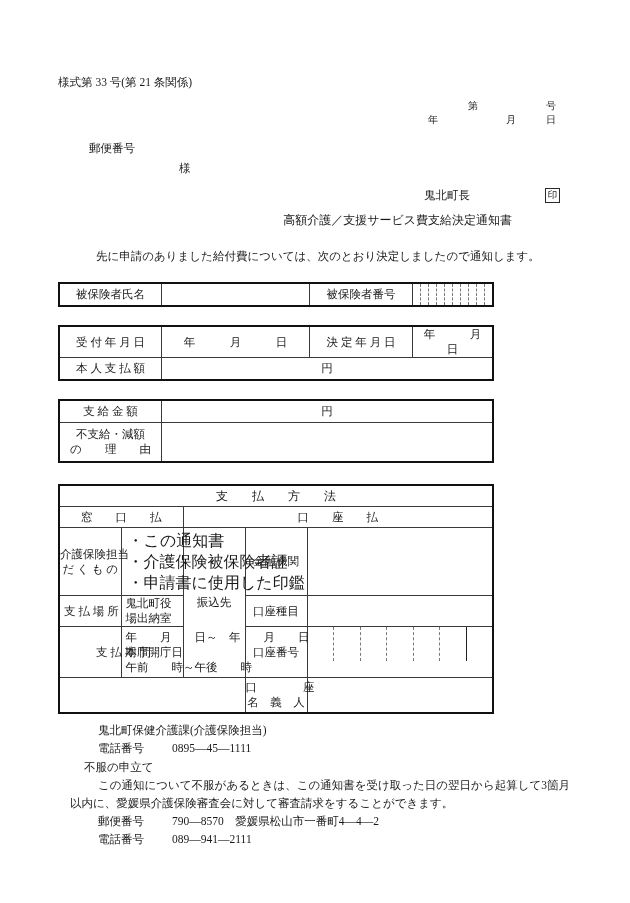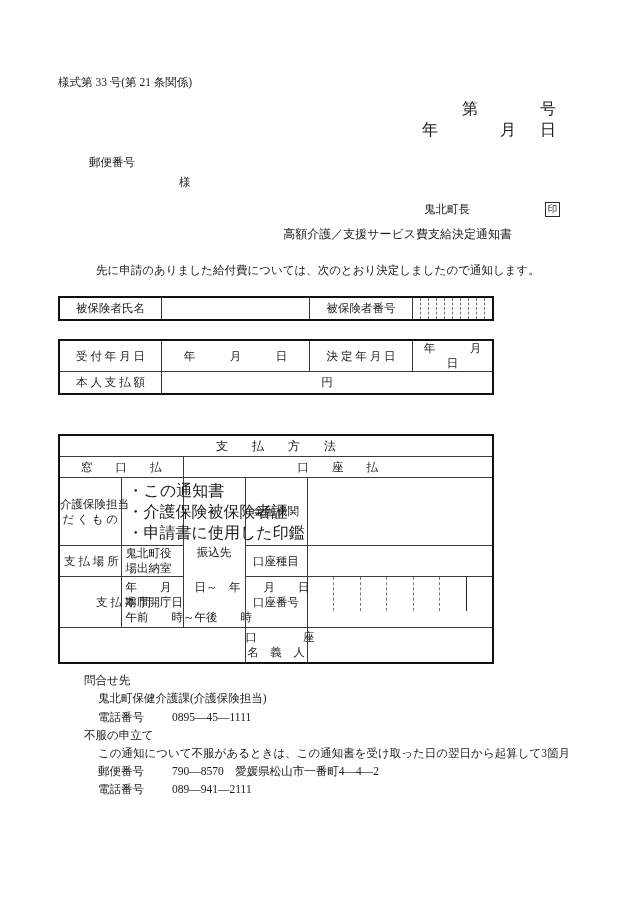--- a/index.html
+++ b/index.html
@@ -5,21 +5,21 @@
   html,body{margin:0;padding:0;background:#8a8a8a;}
   body{font-family:"Liberation Serif","DejaVu Serif",serif;}
   .page{
     position:relative;width:630px;height:903px;background:#ffffff;
     margin:0 auto;overflow:hidden;color:#1a1a1a;
   }
   .sheet{position:absolute;left:58px;top:75px;width:514px;}
 
   
   .formno{font-size:11.5px;}
-  .topright{margin-top:9px;text-align:right;padding-right:16px;font-size:16px;}
+  .topright{margin-top:9px;text-align:right;padding-right:16px;font-size:10px;}
   .topright .ln{display:block;}
   .topright .w1{display:inline-block;width:78px;text-align:left;}
   .postal{margin-top:14px;padding-left:31px;font-size:11.5px;}
   .sama{margin-top:5px;padding-left:121px;font-size:11.5px;}
   .mayorline{margin-top:12px;display:flex;justify-content:flex-end;align-items:center;padding-right:12px;}
   .mayor{font-size:11.5px;}
   .seal{
     display:inline-block;border:1px solid #2a2a2a;font-size:9.5px;
     width:13px;height:13px;line-height:13px;text-align:center;margin-left:75px;
   }
@@ -121,20 +121,35 @@
         <td class="ctr">年　　　月　　　日</td>
       </tr>
       <tr>
         <td class="lbl">本 人 支 払 額</td>
         <td class="ctr" colspan="3">円</td>
       </tr>
     </tbody>
       </table>
 
     <div class="gap"></div>
+    <table class="outer">
+      <tbody>
+          <tr>
+        <td class="lbl" style="width:93px;">支 給 金 額</td>
+        <td class="ctr">円</td>
+      </tr>
+      <tr>
+        <td class="lbl" style="height:38px;padding:0;">
+          <div class="twoline">不支給・減額</div>
+          <div class="twoline">の　　理　　由</div>
+        </td>
+        <td class="blank"></td>
+      </tr>
+    </tbody>
+      </table>
 
     <div class="gap-l"></div>
     <table class="outer pm">
       <tbody>
           <tr>
         <td class="hdr" colspan="7">支　　払　　方　　法</td>
       </tr>
       <tr>
         <td class="sub" colspan="2" style="width:277px;">窓　　口　　払</td>
         <td class="sub" colspan="5">口　　座　　払</td>
@@ -186,24 +201,24 @@
         <td class="lbl" style="height:34px;padding:0;">
           <div class="twoline">口　　　　座</div>
           <div class="twoline">名　義　人</div>
         </td>
         <td class="blank" colspan="3"></td>
       </tr>
     </tbody>
       </table>
 
     <div class="foot">
-      <div class="i1">問合せ先</div>
       <div class="i2">鬼北町保健介護課(介護保険担当)</div>
       <div class="i2"><span class="k">電話番号</span><span>0895―45―1111</span></div>
 
       <div class="i1">不服の申立て</div>
       <div class="body-p">この通知について不服があるときは、この通知書を受け取った日の翌日から起算して3箇月</div>
+      <div class="body-p2">以内に、愛媛県介護保険審査会に対して審査請求をすることができます。</div>
       <div class="i2"><span class="k">郵便番号</span><span>790―8570　愛媛県松山市一番町4―4―2</span></div>
       <div class="i2"><span class="k">電話番号</span><span>089―941―2111</span></div>
     </div>
 
   </div>
 </div>
 
 </body></html>

